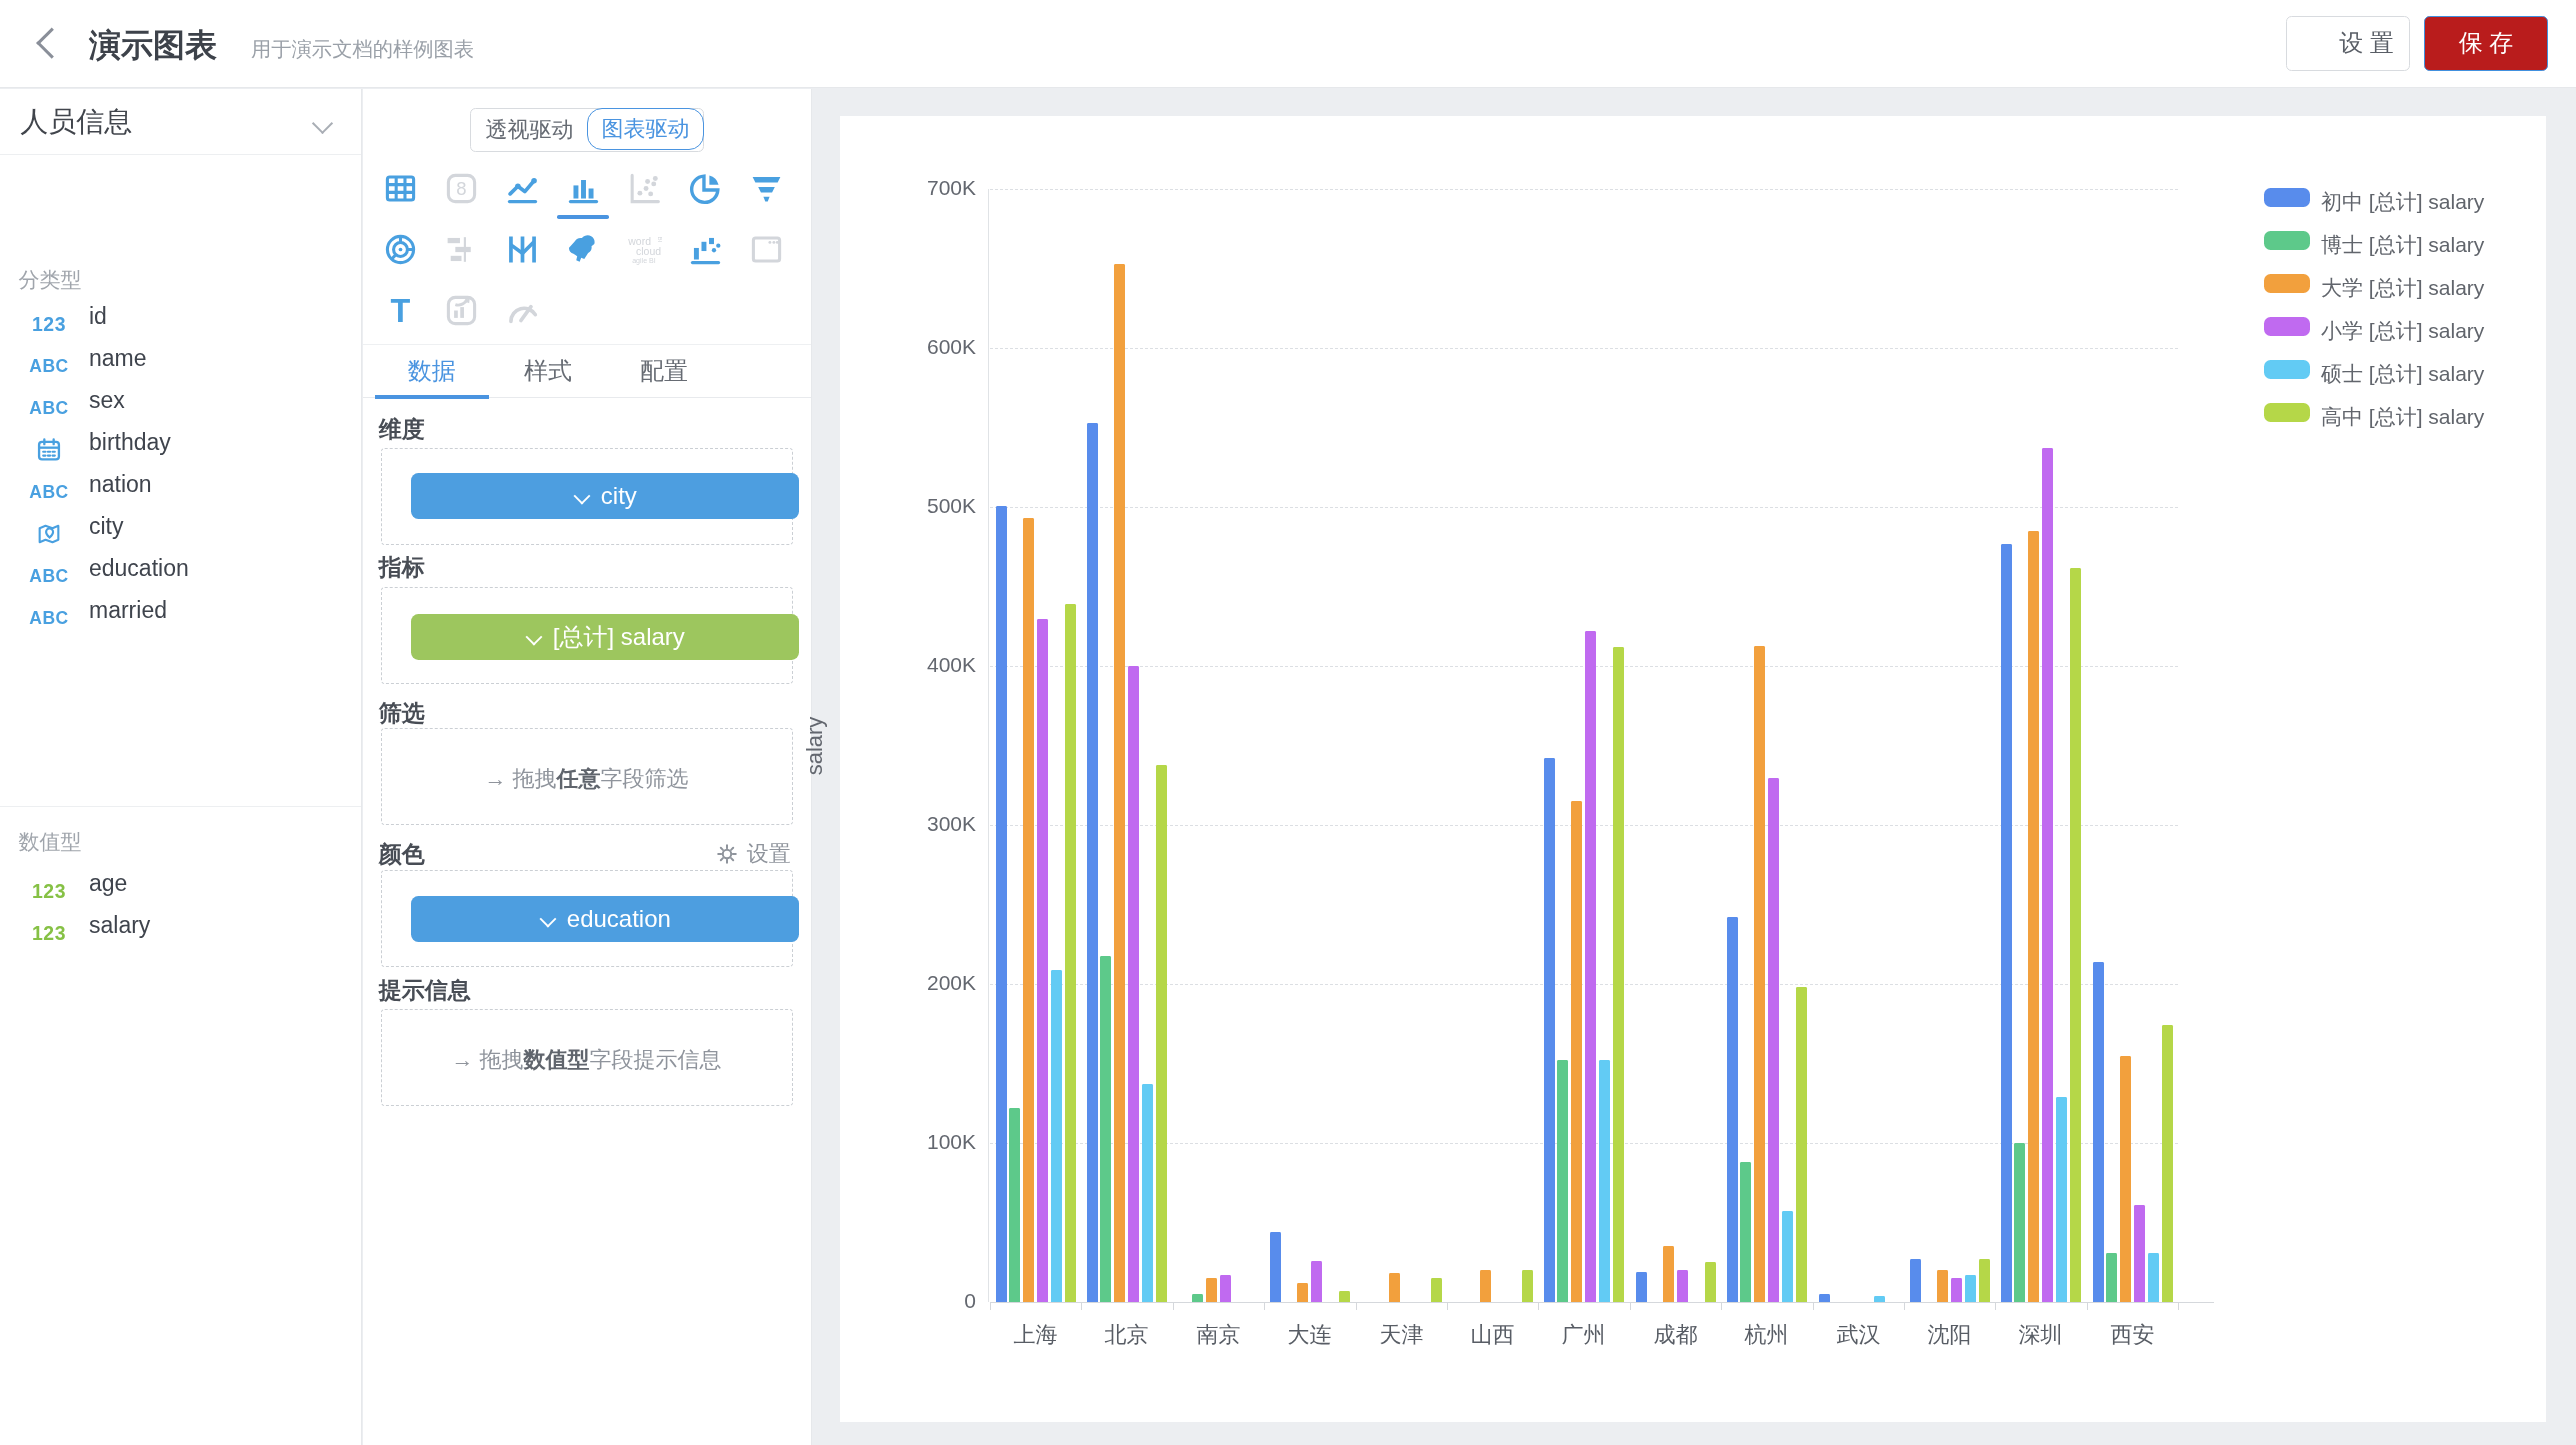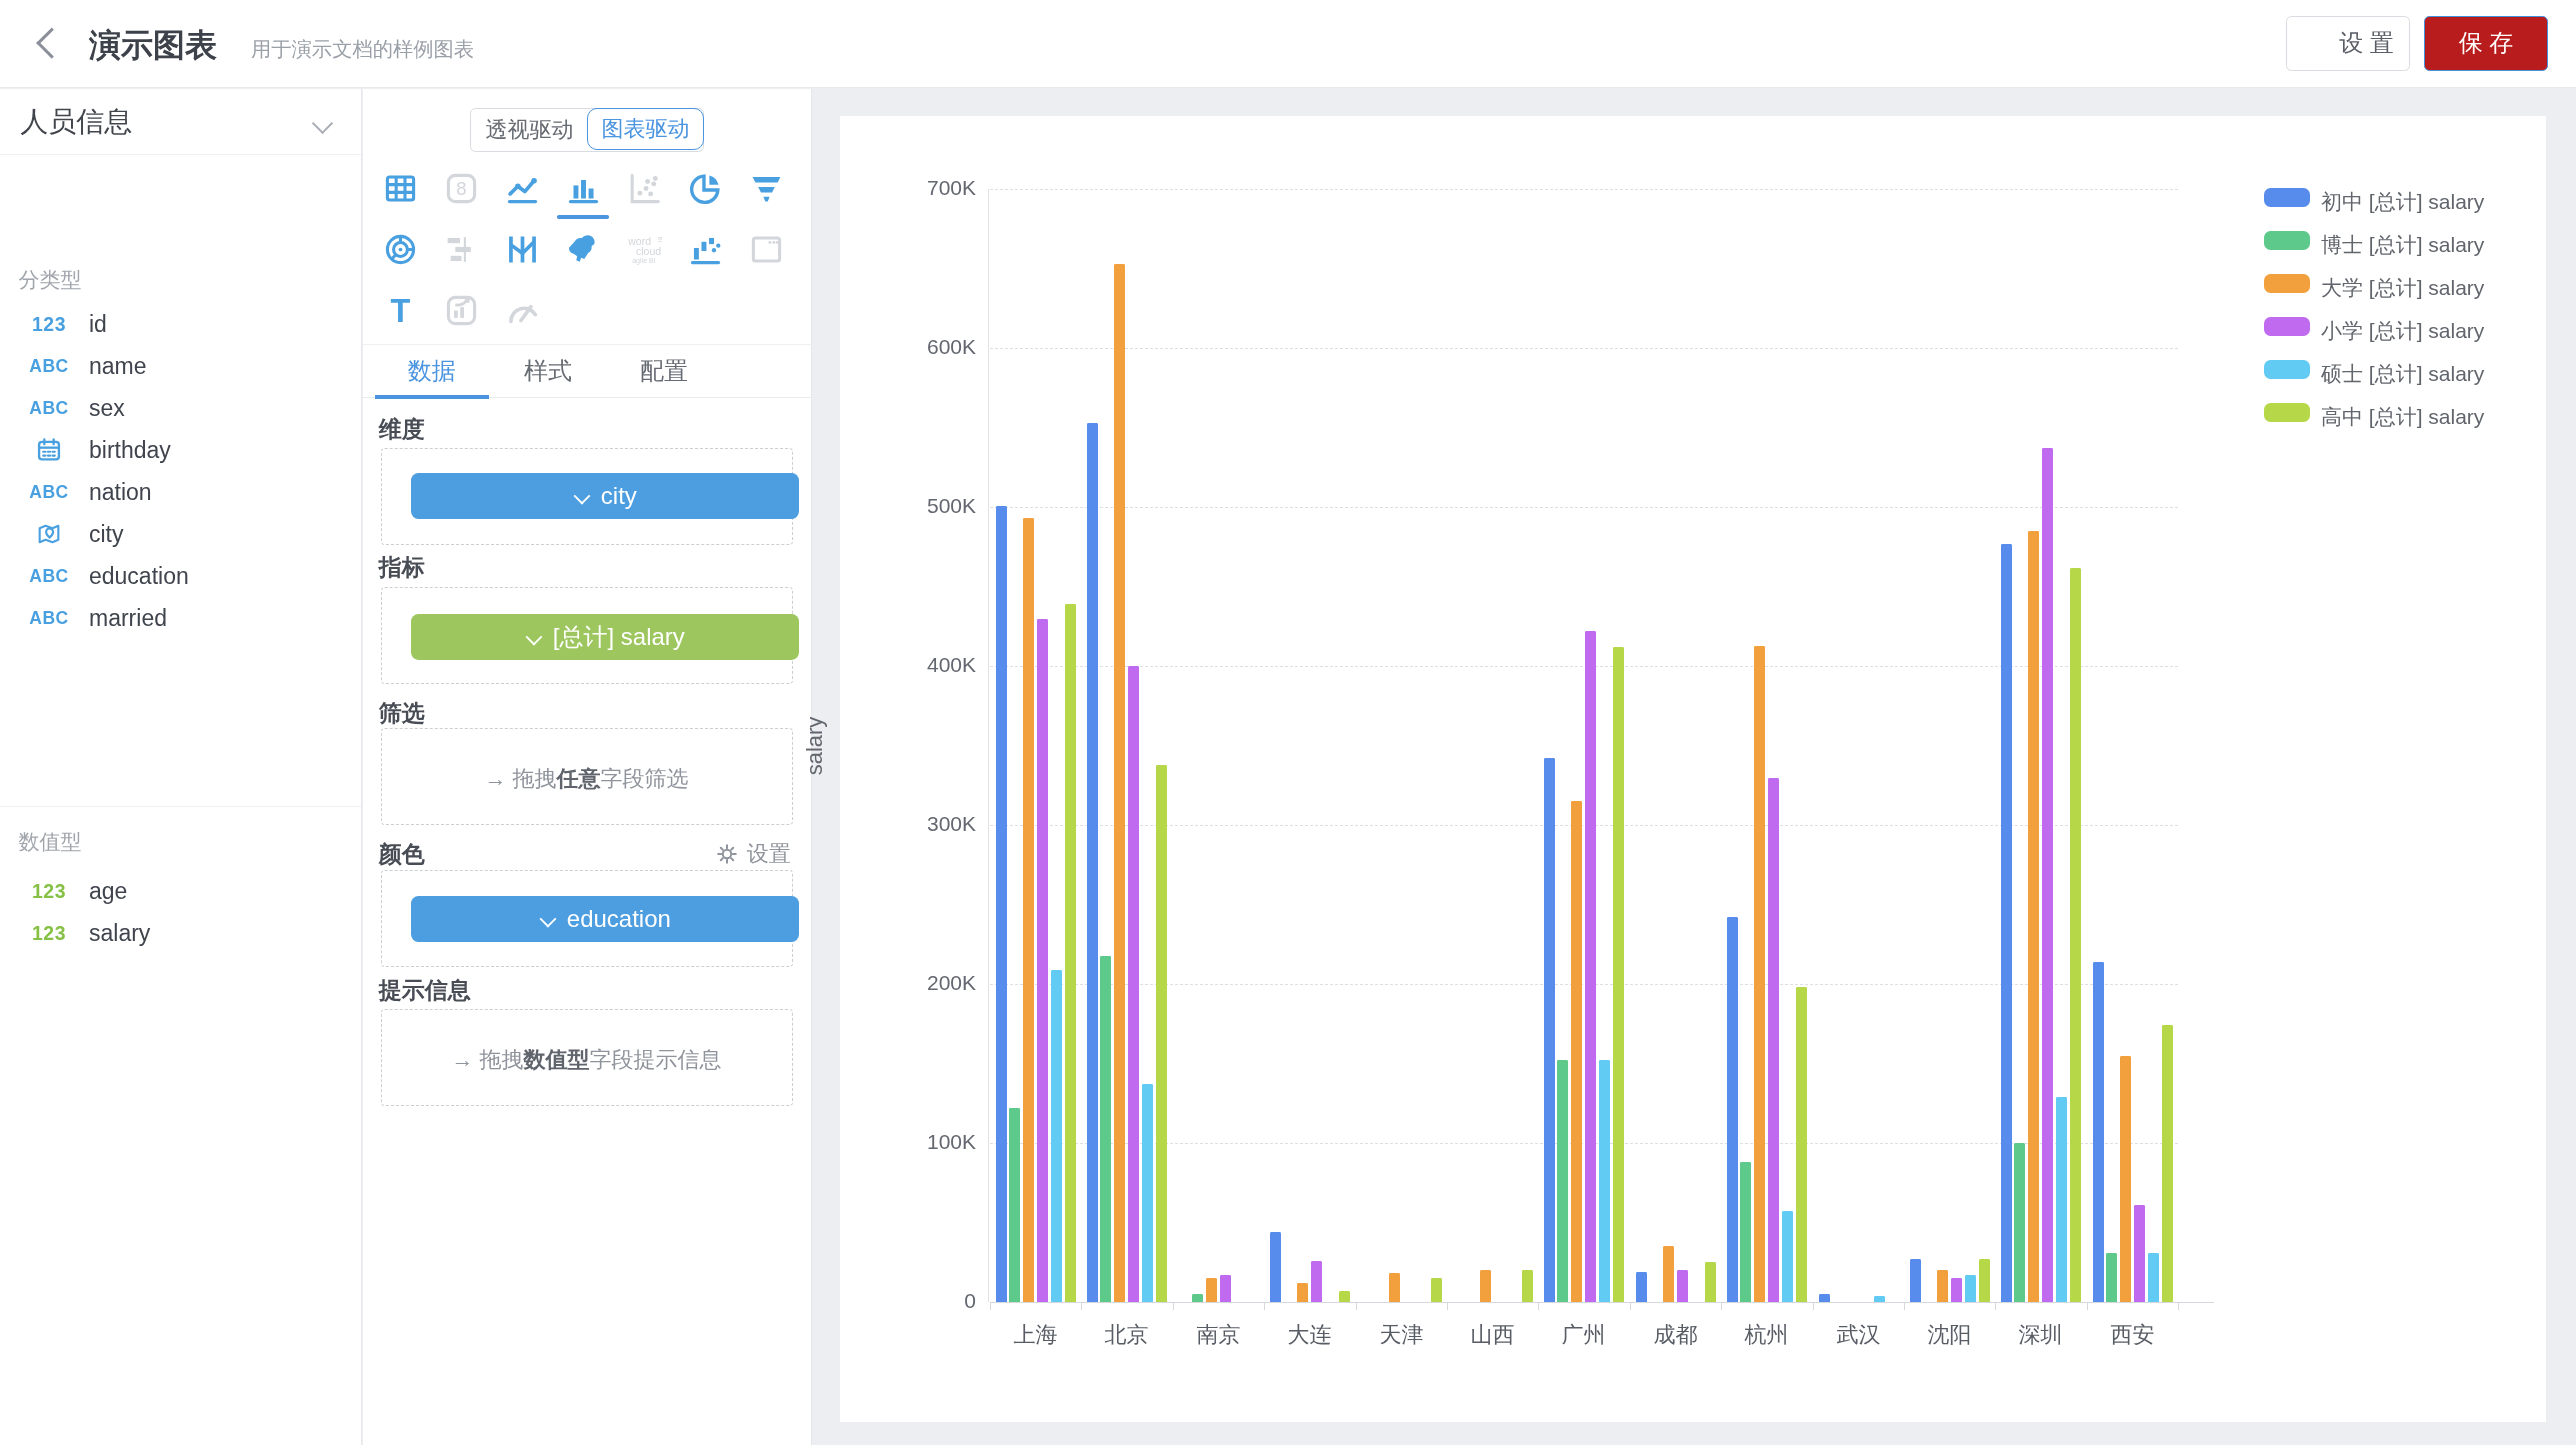--- a/index.html
+++ b/index.html
@@ -24,35 +24,35 @@
   .sidebar { position:absolute; left:0; top:89px; width:362px; height:1357px; background:#fff;
              border-right:0.9px solid #E6E8EB; }
   .dataset-row { position:absolute; left:0; top:0; width:100%; height:66px; border-bottom:0.9px solid #EDEFF1;
              display:flex; align-items:center; cursor:pointer; }
   .dataset-name { margin-left:20.3px; font-size:28px; font-weight:500; color:#41454C; }
   .chev-down { position:absolute; right:28px; top:25px; width:20.3px; height:20.3px; }
   .chev-down::before { content:""; position:absolute; left:1.8px; top:1.8px; width:13px; height:13px;
              border-left:2.3px solid #A9AEB5; border-bottom:2.3px solid #A9AEB5; transform:rotate(-45deg); }
   .section-label { position:absolute; left:18.5px; font-size:21px; color:#A0A5AC; }
   .fields { position:absolute; left:0; width:100%; }
-  .field { height:42px; display:flex; align-items:center; cursor:grab; }
+  .field { height:42px; display:flex; cursor:grab; }
   .field .f-icon { width:54px; margin-left:22px; display:flex; justify-content:center; align-items:center; }
   .field .f-icon svg { width:28px; height:28px; }
   .badge-txt { font-weight:bold; font-size:19.4px; letter-spacing:0.5px; }
   .field .f-label { margin-left:13px; font-size:23px; color:#3F444D; }
   .side-divider { position:absolute; left:0; width:100%; border-top:0.9px solid #EDEFF1; }
 
   
   .panel { position:absolute; left:363px; top:89px; width:449px; height:1357px; background:#fff;
            border-right:0.9px solid #E6E8EB; }
   .mode-switch { position:absolute; left:107px; top:18.5px; display:flex; border:0.9px solid #D8DBDF;
            border-radius:5.5px; background:#fff; }
   .mode-cell { width:117px; height:42px; display:flex; align-items:center; justify-content:center;
            font-size:22px; color:#666B73; cursor:pointer; }
-  .mode-cell.active { color:#4A94E0; border:0.9px solid #4A94E0; border-radius:10px; margin:-0.9px; background:#fff; }
+  .mode-cell.active { color:#4A94E0; border:0.9px solid #4A94E0; border-radius:15px; margin:-0.9px; background:#fff; }
   .chart-icons { position:absolute; left:6.5px; top:69px; width:436px; display:grid;
            grid-template-columns:repeat(7,61px); grid-auto-rows:61px; }
   .ci-cell { position:relative; display:flex; align-items:center; justify-content:center; cursor:pointer; }
   .ci-cell svg { width:37px; height:37px; }
   .ci-cell.c-blue { color:#49A0E0; }
   .ci-cell.c-gray { color:#D3D6DB; cursor:default; }
   .ci-underline { position:absolute; left:4.6px; bottom:0px; width:52px; height:3.7px; background:#4A94E0; border-radius:1.8px; }
 
   .tabs { position:absolute; left:0; top:255px; width:100%; height:54px; border-top:0.9px solid #EEF0F2;
           border-bottom:0.9px solid #E8EAED; display:flex;padding-left:6px; }

